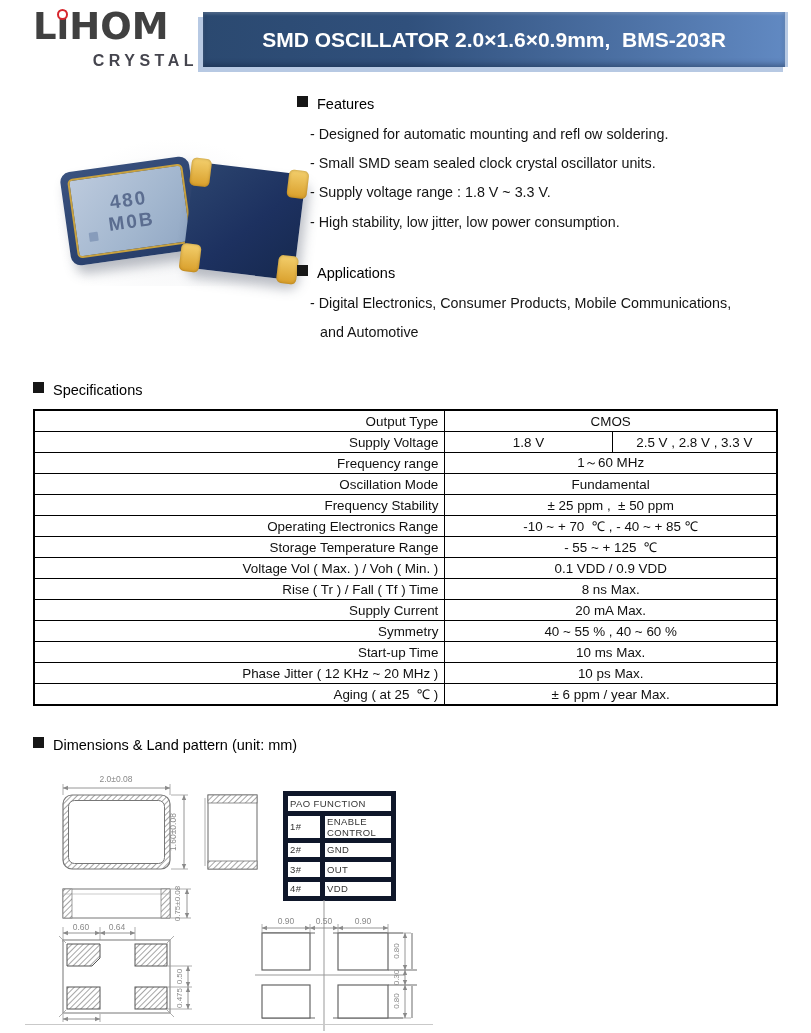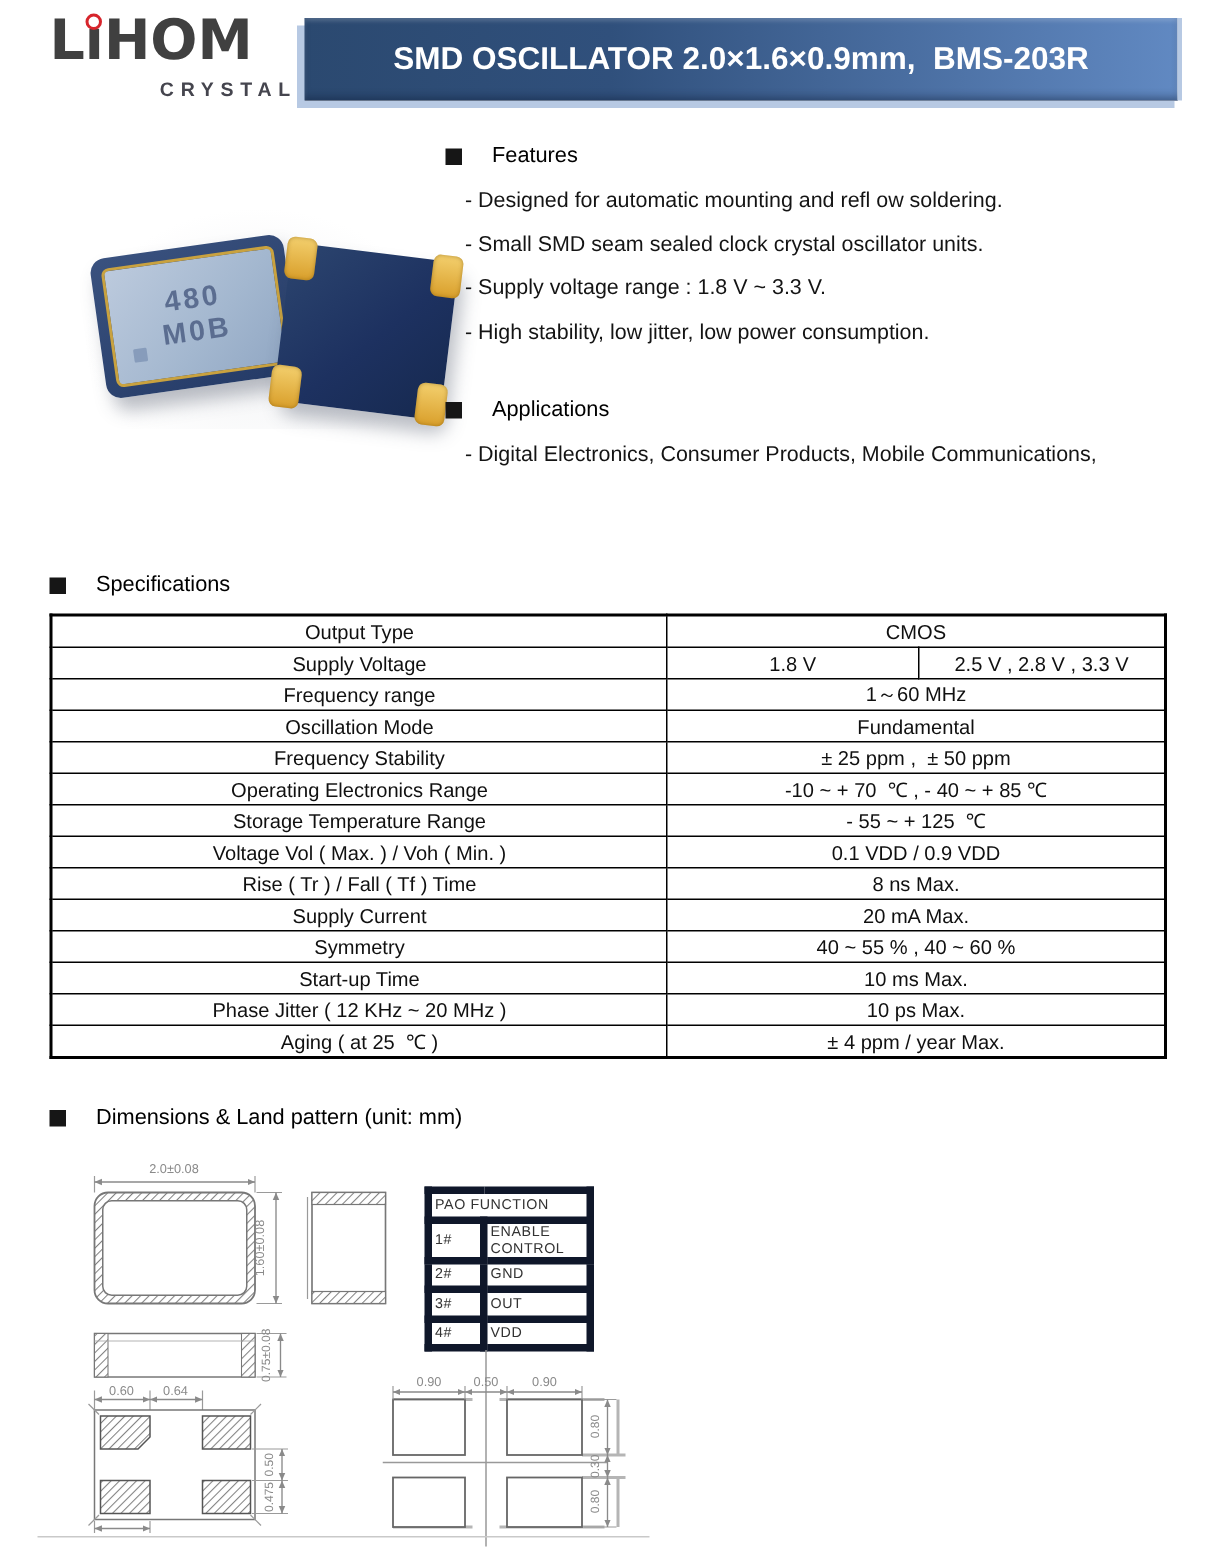--- a/index.html
+++ b/index.html
@@ -12,21 +12,21 @@
   .logo-brand {
     position:relative; font-family:"DejaVu Sans", sans-serif; font-weight:bold;
     font-size:37px; line-height:38px; color:#404040; letter-spacing:0px;
   }
   .logo-ring {
     position:absolute; left:24px; top:1px; width:7px; height:7px;
     border:2.4px solid #d7252c; border-radius:50%; background:#fff;
   }
   .logo-sub {
     position:absolute; left:0; top:44px; width:165px; text-align:right;
-    font-size:13px; font-weight:bold; letter-spacing:4.5px; color:#45454e;
+    font-size:16px; font-weight:bold; letter-spacing:4.5px; color:#45454e;
   }
   .banner {
     position:absolute; left:203px; top:12px; width:582px; height:55px;
     background:linear-gradient(90deg,#2b4970 0%, #30507c 35%, #6189c2 100%);
     display:flex; align-items:center; justify-content:center;
     border-right:3px solid #b7c9e3;
     box-shadow:-5px 5px 0 0 #b7c9e3, inset 0 -4px 6px -2px rgba(10,25,50,.45), inset 0 2px 3px rgba(255,255,255,.18);
   }
   .banner-title { color:#fff; font-weight:bold; font-size:21px; white-space:pre; }
 
@@ -52,37 +52,37 @@
     border-radius:9px; transform:rotate(7deg); box-shadow:5px 9px 12px rgba(60,70,90,.35);
   }
   .pad { position:absolute; width:20px; height:28px; border-radius:5px;
     background:linear-gradient(180deg,#f3cf6d,#d99f2b); box-shadow:inset 0 0 3px rgba(120,80,0,.5); }
   .pad.tl { left:-3px; top:-4px; }
   .pad.tr { right:-3px; top:-4px; }
   .pad.bl { left:-3px; bottom:-4px; }
   .pad.br { right:-3px; bottom:-4px; }
 
   
-  .sec-head { display:flex; align-items:center; gap:20px; font-size:14.5px; color:#000; }
+  .sec-head { display:flex; align-items:flex-start; gap:9px; font-size:14.5px; color:#000; }
   .sq { width:11px; height:11px; background:#161616; flex:0 0 auto; }
   .features { position:absolute; left:297px; top:96px; width:500px; }
   .feat-items { margin-top:8px; }
   .feat-items > div { line-height:29.2px; font-size:14.3px; color:#141414; padding-left:13px; white-space:pre; }
   .apps { position:absolute; left:297px; top:265px; width:500px; }
   .apps .feat-items > div:nth-child(2) { padding-left:23px; }
 
   
   .spec-head { position:absolute; left:33px; top:382px; }
   .spec-table {
     position:absolute; left:33px; top:409px; width:745px;
     border-collapse:collapse; font-size:13.4px; color:#101010;
   }
   .spec-table td { border:1px solid #000; height:20px; padding:0 6px; white-space:pre; }
   .spec-table { border:2px solid #000; }
-  .spec-table td.lbl { text-align:center;margin-top:24px; }
+  .spec-table td.lbl { text-align:right;margin-top:24px; }
   .spec-table td.val { text-align:center; }
 
   
   .dim-head { position:absolute; left:33px; top:737px; }
   svg text.dim { font:8.5px "Liberation Sans", sans-serif; fill:#8a8a8a; }
   .svg-abs { position:absolute; }
   .pao {
     position:absolute; left:283px; top:791px; width:113px;
     border-collapse:collapse; font-size:9.5px; color:#333; letter-spacing:0.4px;
   }
@@ -134,20 +134,21 @@
     </div>
   </div>
 
   <div class="apps">
     <div class="sec-head">
       <span class="sq"></span>
       <span>Applications</span>
     </div>
     <div class="feat-items">
       <div>- Digital Electronics, Consumer Products, Mobile Communications,</div>
+      <div>and Automotive</div>
     </div>
   </div>
 
   <div class="sec-head spec-head">
     <span class="sq"></span>
     <span>Specifications</span>
   </div>
 
   <table class="spec-table">
     <colgroup>
@@ -204,21 +205,21 @@
       <tr>
         <td class="lbl">Start-up Time</td>
         <td class="val" colspan="2">10 ms Max.</td>
       </tr>
       <tr>
         <td class="lbl">Phase Jitter ( 12 KHz ~ 20 MHz )</td>
         <td class="val" colspan="2">10 ps Max.</td>
       </tr>
       <tr>
         <td class="lbl">Aging ( at 25  ℃ )</td>
-        <td class="val" colspan="2">± 4 ppm / year Max.</td>
+        <td class="val" colspan="2">± 6 ppm / year Max.</td>
       </tr>
     </tbody>
   </table>
 
   <div class="sec-head dim-head">
     <span class="sq"></span>
     <span>Dimensions &amp; Land pattern (unit: mm)</span>
   </div>
 
   <svg class="svg-abs" style="left:45px; top:765px;" width="225" height="110" viewBox="0 0 225 110">

